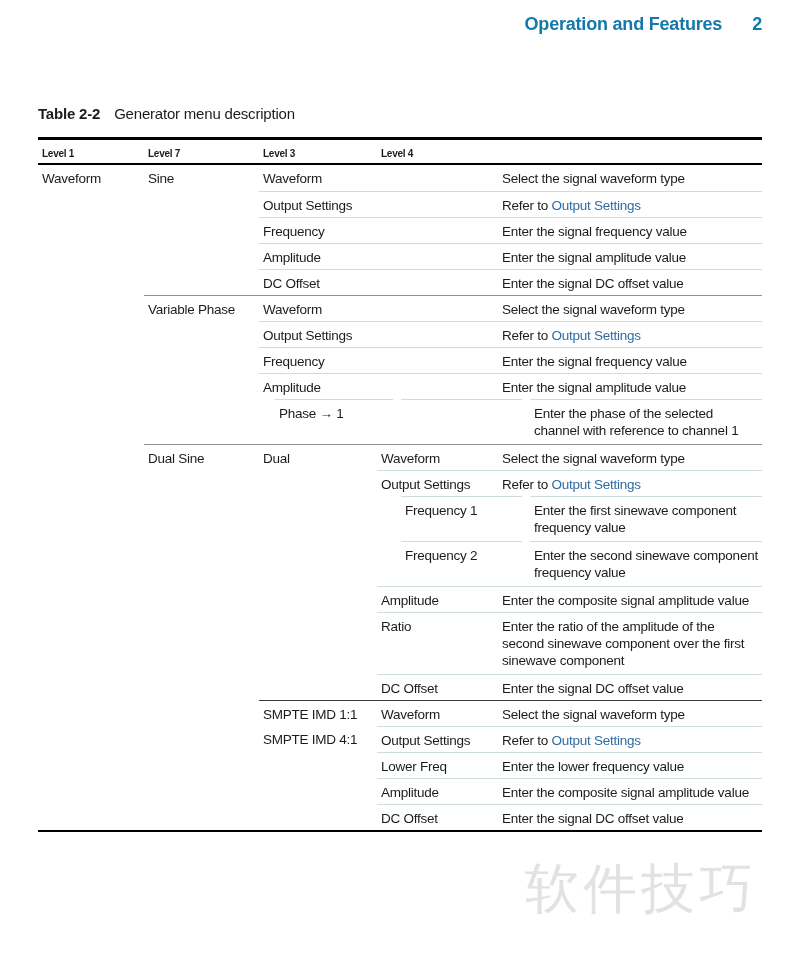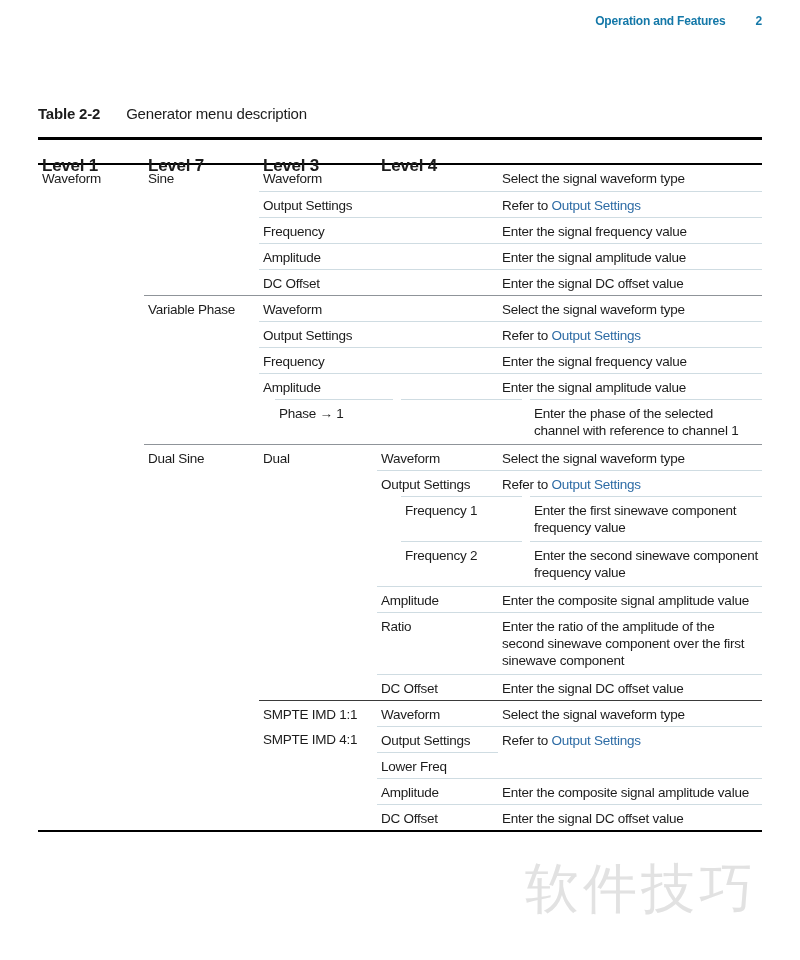--- a/index.html
+++ b/index.html
@@ -12,34 +12,34 @@
   }
   *{box-sizing:border-box;margin:0;padding:0;}
   html,body{background:#ffffff;}
   .page{
     position:relative;width:800px;height:960px;background:#ffffff;
     font-family:"Liberation Sans","DejaVu Sans",sans-serif;color:var(--ink);
     overflow:hidden;
   }
   .doc-header{
     position:absolute;top:14px;right:38px;display:flex;align-items:baseline;gap:30px;
-    color:var(--teal);font-weight:bold;font-size:12px;letter-spacing:-0.2px;text-align:right;
+    color:var(--teal);font-weight:bold;font-size:18px;letter-spacing:-0.2px;text-align:right;
   }
   .caption{position:absolute;top:105px;left:38px;font-size:15px;letter-spacing:-0.2px;}
-  .caption-label{font-weight:bold;margin-right:26px;}
+  .caption-label{font-weight:bold;margin-right:14px;}
   .gen-table{
     position:absolute;left:38px;top:137px;width:724px;
     border-top:3px solid #000;border-bottom:2px solid #000;
   }
   .tr{display:grid;grid-template-columns:106px 115px 118px 121px 1fr;}
   .td{
     padding:5px 4px 0 4px;font-size:13.5px;letter-spacing:-0.25px;line-height:17px;
   }
   .thead{height:25px;border-bottom:2px solid #000;}
-  .thead .td{font-weight:bold;padding-top:17px;font-size:17px;}
+  .thead .td{font-weight:bold;padding-top:5px;font-size:10px;}
   .rh26{height:26px;}
   .rh45{height:45px;gap:8px;}
   .rh62{height:62px;}
   .sep-l2 .c2,.sep-l2 .c3,.sep-l2 .c4,.sep-l2 .c5{border-top:1px solid var(--sep-med);}
   .sep-l3 .c3,.sep-l3 .c4,.sep-l3 .c5{border-top:1px solid var(--sep-light);}
   .sep-l4 .c4,.sep-l4 .c5{border-top:1px solid var(--sep-light);}
   .sep-l3d .c3,.sep-l3d .c4,.sep-l3d .c5{border-top:1px solid var(--sep-dark);}
   .link{color:var(--link);text-decoration:none;cursor:pointer;}
   .doc-footer{
     position:absolute;left:38px;top:960px;color:var(--teal);
@@ -233,20 +233,21 @@
       <div class="td c4">Output Settings</div>
       <div class="td c5"><span>Refer to </span><a class="link">Output Settings</a></div>
     </div>
 
 
     <div class="tr rh26 sep-l4">
       <div class="td c1"></div>
       <div class="td c2"></div>
       <div class="td c3"></div>
       <div class="td c4">Lower Freq</div>
+      <div class="td c5">Enter the lower frequency value</div>
     </div>
 
     <div class="tr rh26 sep-l4">
       <div class="td c1"></div>
       <div class="td c2"></div>
       <div class="td c3"></div>
       <div class="td c4">Amplitude</div>
       <div class="td c5">Enter the composite signal amplitude value</div>
     </div>
 

